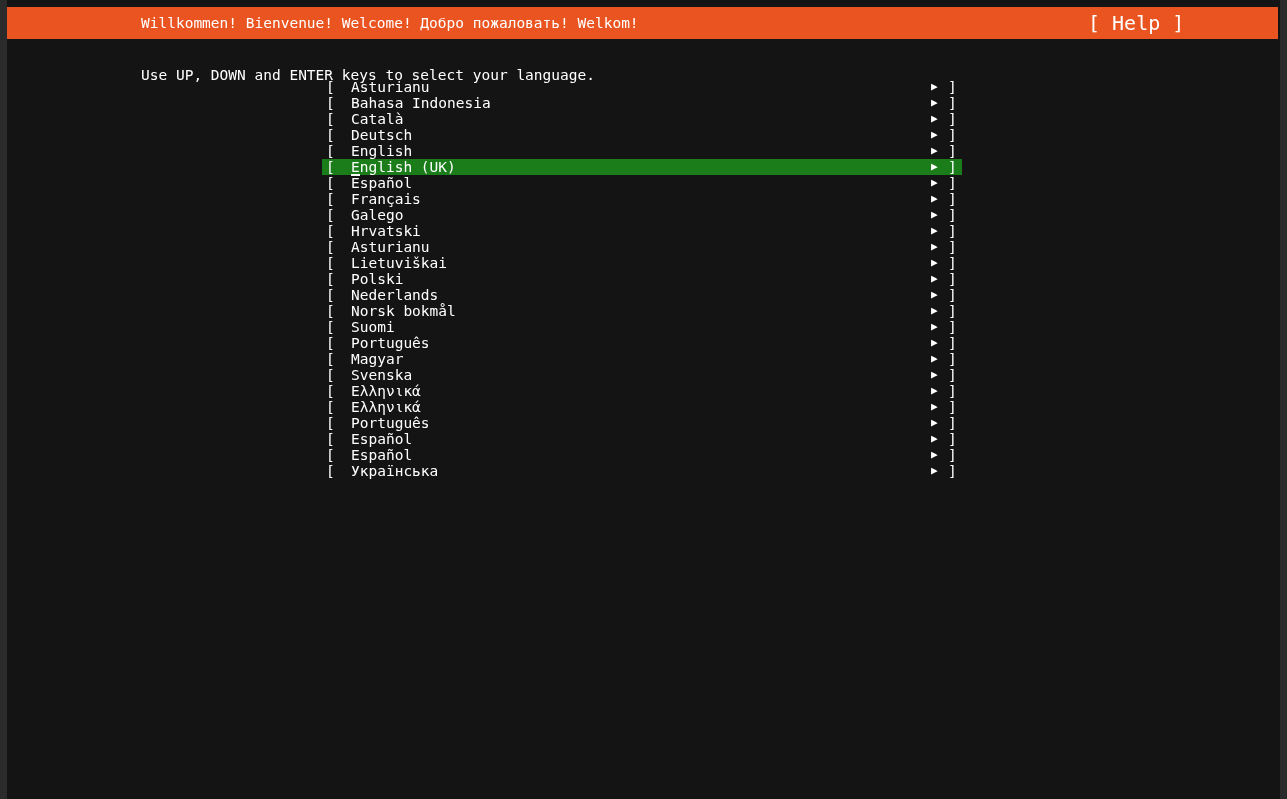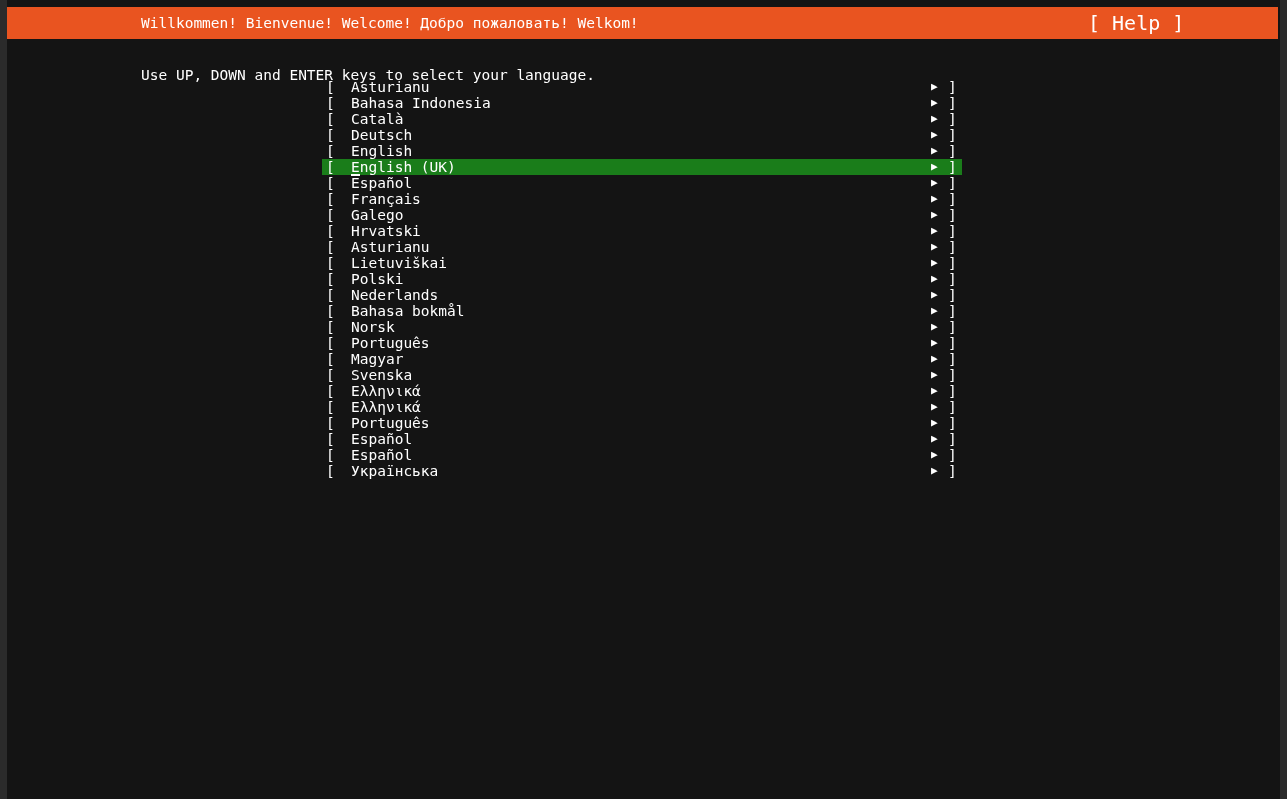--- a/index.html
+++ b/index.html
@@ -143,22 +143,22 @@
       <div class="lang-row"><span class="bracket-open">[</span><span class="lang-label">English</span><span class="lang-arrow">▶</span><span class="bracket-close">]</span></div>
       <div class="lang-row selected" style="background: rgb(26, 125, 26);"><span class="bracket-open">[</span><span class="lang-label"><span class="cursor-char">E</span>nglish (UK)</span><span class="lang-arrow">▶</span><span class="bracket-close">]</span></div>
       <div class="lang-row"><span class="bracket-open">[</span><span class="lang-label">Español</span><span class="lang-arrow">▶</span><span class="bracket-close">]</span></div>
       <div class="lang-row"><span class="bracket-open">[</span><span class="lang-label">Français</span><span class="lang-arrow">▶</span><span class="bracket-close">]</span></div>
       <div class="lang-row"><span class="bracket-open">[</span><span class="lang-label">Galego</span><span class="lang-arrow">▶</span><span class="bracket-close">]</span></div>
       <div class="lang-row"><span class="bracket-open">[</span><span class="lang-label">Hrvatski</span><span class="lang-arrow">▶</span><span class="bracket-close">]</span></div>
       <div class="lang-row"><span class="bracket-open">[</span><span class="lang-label">Asturianu</span><span class="lang-arrow">▶</span><span class="bracket-close">]</span></div>
       <div class="lang-row"><span class="bracket-open">[</span><span class="lang-label">Lietuviškai</span><span class="lang-arrow">▶</span><span class="bracket-close">]</span></div>
       <div class="lang-row"><span class="bracket-open">[</span><span class="lang-label">Polski</span><span class="lang-arrow">▶</span><span class="bracket-close">]</span></div>
       <div class="lang-row"><span class="bracket-open">[</span><span class="lang-label">Nederlands</span><span class="lang-arrow">▶</span><span class="bracket-close">]</span></div>
-      <div class="lang-row"><span class="bracket-open">[</span><span class="lang-label">Bahasa bokmål</span><span class="lang-arrow">▶</span><span class="bracket-close">]</span></div>
-      <div class="lang-row"><span class="bracket-open">[</span><span class="lang-label">Norsk</span><span class="lang-arrow">▶</span><span class="bracket-close">]</span></div>
+      <div class="lang-row"><span class="bracket-open">[</span><span class="lang-label">Norsk bokmål</span><span class="lang-arrow">▶</span><span class="bracket-close">]</span></div>
+      <div class="lang-row"><span class="bracket-open">[</span><span class="lang-label">Suomi</span><span class="lang-arrow">▶</span><span class="bracket-close">]</span></div>
       <div class="lang-row"><span class="bracket-open">[</span><span class="lang-label">Português</span><span class="lang-arrow">▶</span><span class="bracket-close">]</span></div>
       <div class="lang-row"><span class="bracket-open">[</span><span class="lang-label">Magyar</span><span class="lang-arrow">▶</span><span class="bracket-close">]</span></div>
       <div class="lang-row"><span class="bracket-open">[</span><span class="lang-label">Svenska</span><span class="lang-arrow">▶</span><span class="bracket-close">]</span></div>
       <div class="lang-row"><span class="bracket-open">[</span><span class="lang-label">Ελληνικά</span><span class="lang-arrow">▶</span><span class="bracket-close">]</span></div>
       <div class="lang-row"><span class="bracket-open">[</span><span class="lang-label">Ελληνικά</span><span class="lang-arrow">▶</span><span class="bracket-close">]</span></div>
       <div class="lang-row"><span class="bracket-open">[</span><span class="lang-label">Português</span><span class="lang-arrow">▶</span><span class="bracket-close">]</span></div>
       <div class="lang-row"><span class="bracket-open">[</span><span class="lang-label">Español</span><span class="lang-arrow">▶</span><span class="bracket-close">]</span></div>
       <div class="lang-row"><span class="bracket-open">[</span><span class="lang-label">Español</span><span class="lang-arrow">▶</span><span class="bracket-close">]</span></div>
       <div class="lang-row"><span class="bracket-open">[</span><span class="lang-label">Українська</span><span class="lang-arrow">▶</span><span class="bracket-close">]</span></div>
     </div>

